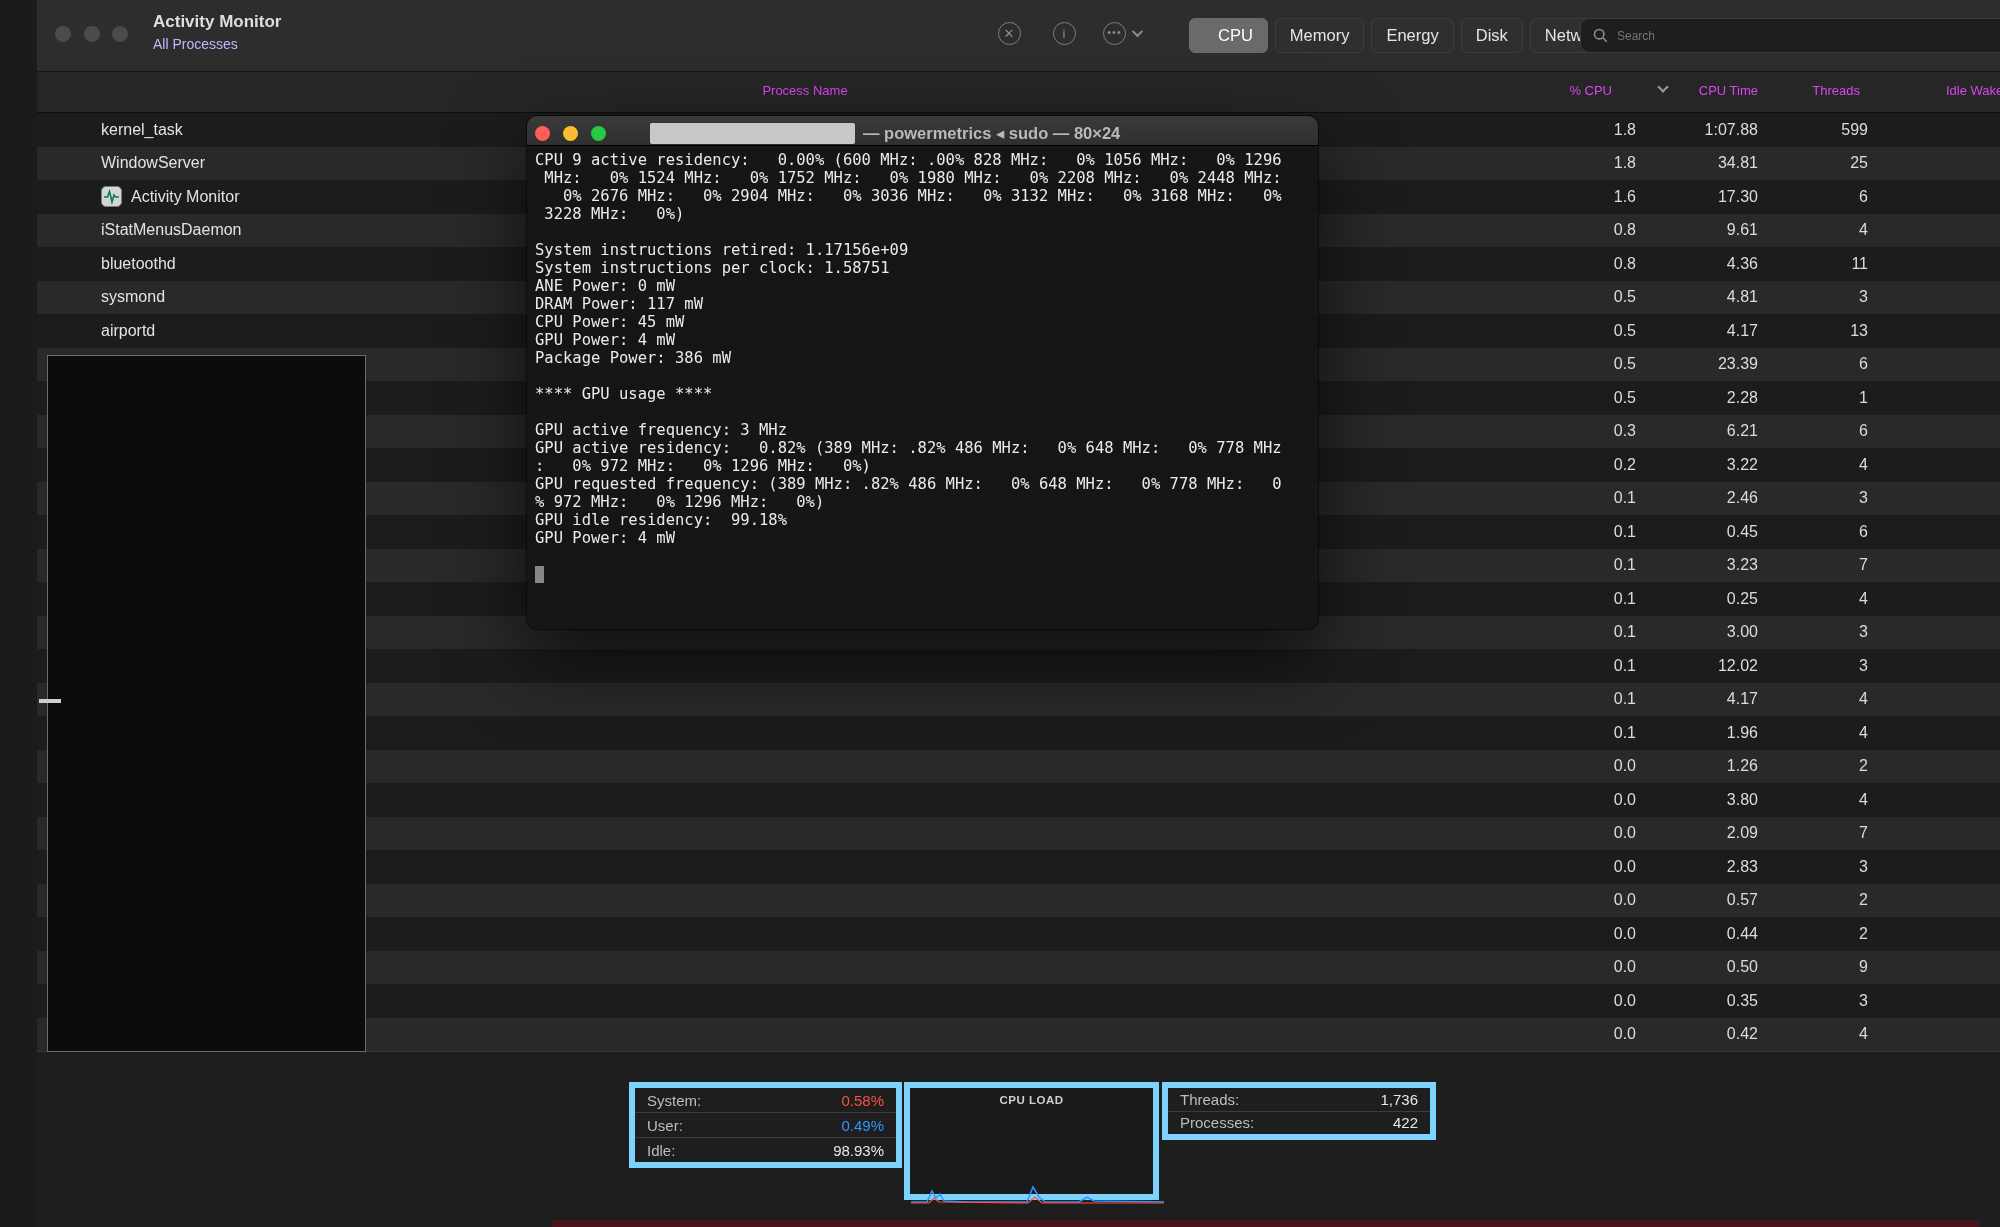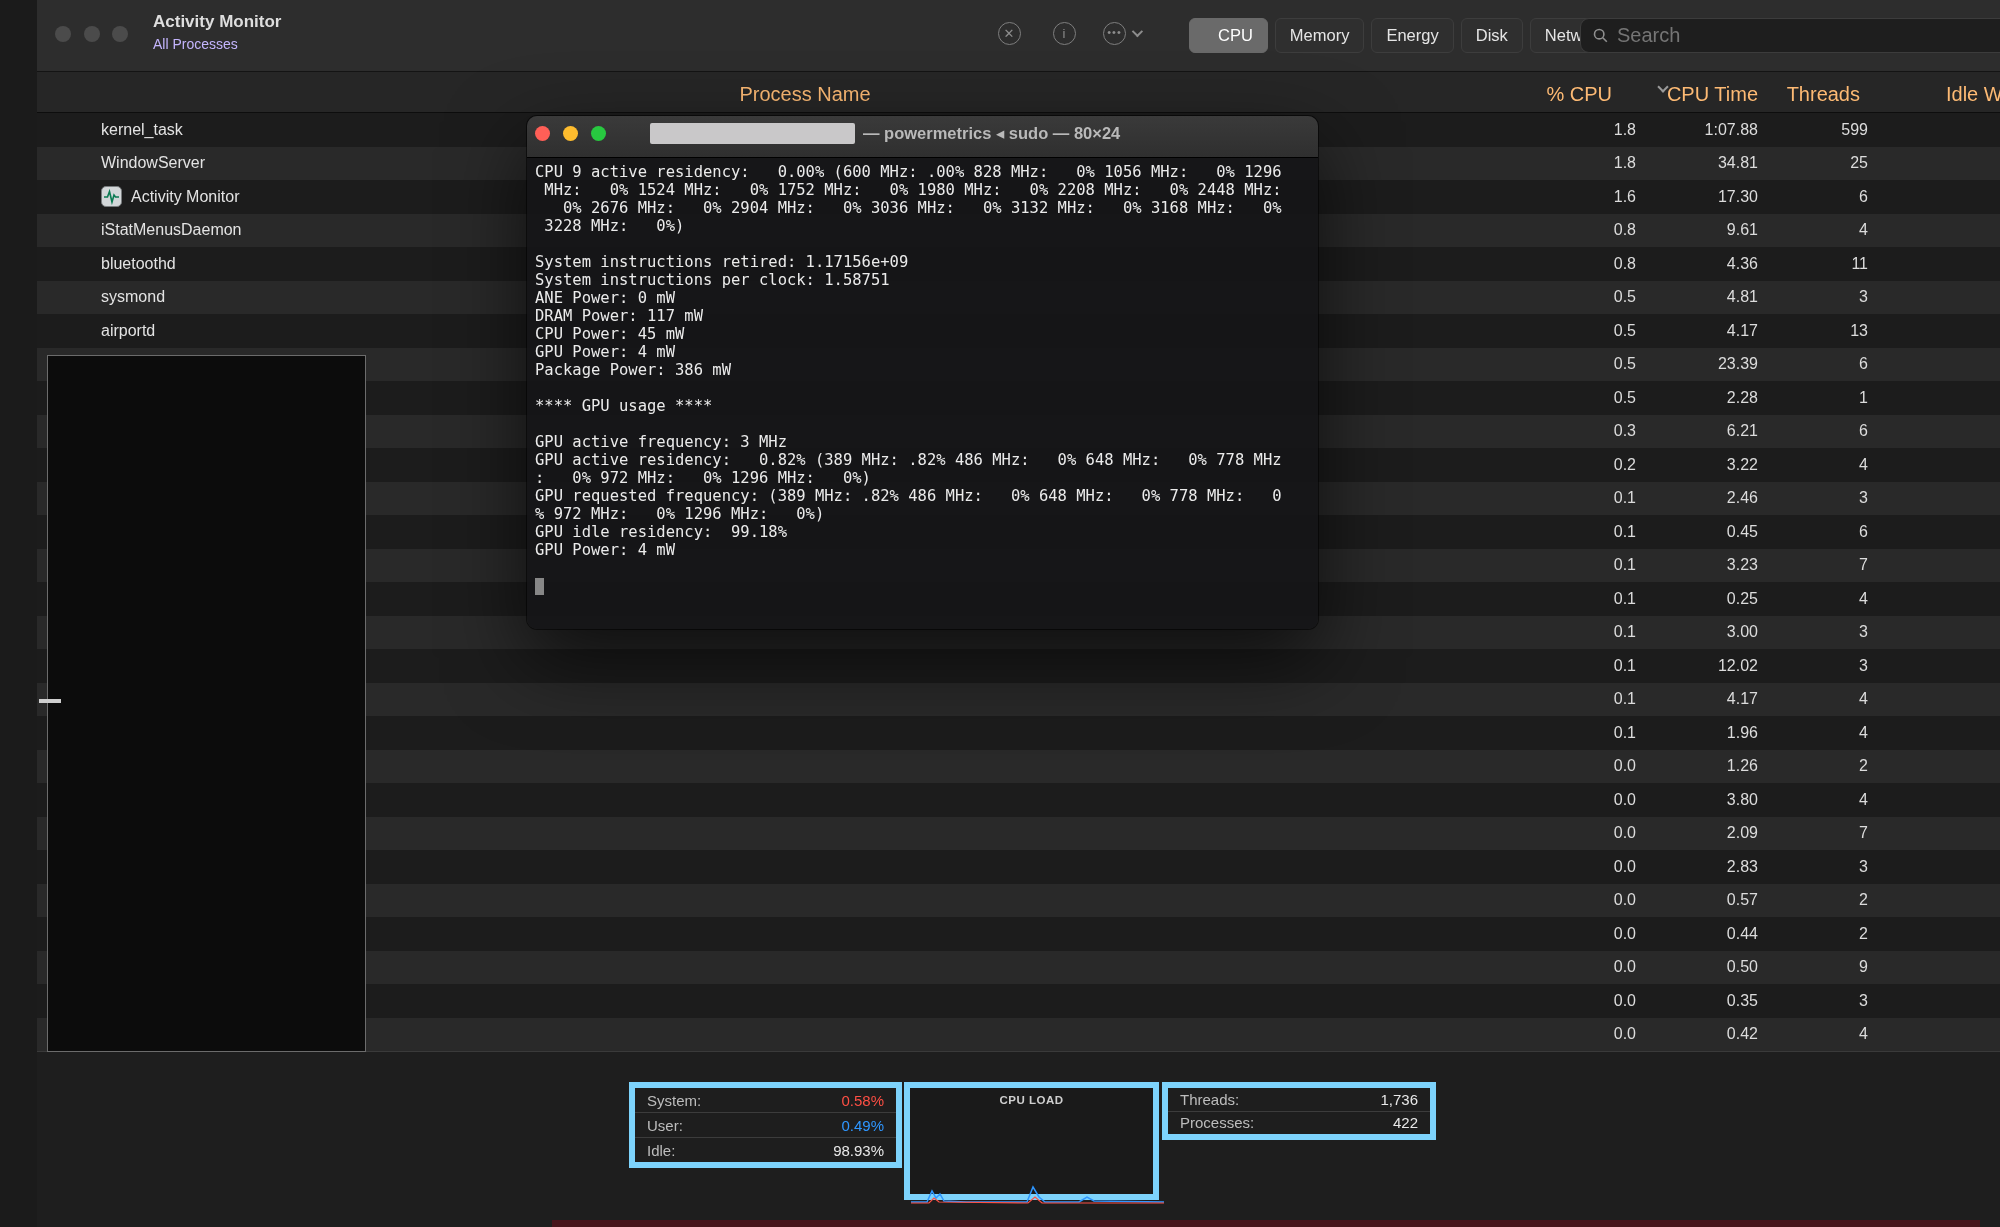--- a/index.html
+++ b/index.html
@@ -23,23 +23,23 @@
   .tb-circle { width:23px; height:23px; border:1.5px solid #7e7e7e; border-radius:50%; color:#8d8d8d; display:flex; align-items:center; justify-content:center; font-size:13px; line-height:1; }
   #btn-quit { left:959px; } #btn-info { left:1014px; } #btn-more { left:1066px; width:56px; justify-content:flex-start; gap:6px; }
   .dots { letter-spacing:1px; font-size:11px; transform:translateY(-1px); }
   .chev { width:8px; height:8px; border-right:2px solid #8d8d8d; border-bottom:2px solid #8d8d8d; transform:rotate(45deg) translateY(-2px); }
 
   #segments { position:absolute; left:1152px; top:18px; height:35px; display:flex; gap:7px; }
   .seg { display:flex; align-items:center; padding:0 14px; font-size:16.5px; color:#e5e5e5; background:#2f2f2f; border:1px solid #3d3d3d; border-radius:6px; }
   .seg.selected { background:#6a6a6a; border-color:#6a6a6a; color:#fff;padding-left:28px; }
 
   #searchbox { position:absolute; left:1543px; top:18px; width:450px; height:35px; border-radius:9px; background:#1e1e1e; border:1px solid #3c3c3c; display:flex; align-items:center; padding-left:12px; gap:9px; }
-  #searchbox input { background:transparent; border:none; outline:none; color:#8a8a8a; font-size:20px; width:360px; font-family:"Liberation Sans",sans-serif; }
-
-  .colhead { position:absolute; top:72px; left:0; right:0; height:41px; background:#262626; border-bottom:1px solid #0d0d0d; z-index:2; font-size:20px; color:#fdba74; }
+  #searchbox input { background:transparent; border:none; outline:none; color:#8a8a8a; font-size:12px; width:360px; font-family:"Liberation Sans",sans-serif; }
+
+  .colhead { position:absolute; top:72px; left:0; right:0; height:41px; background:#262626; border-bottom:1px solid #0d0d0d; z-index:2; font-size:13px; color:#d946ef; }
   .colhead span { position:absolute; top:11px; white-space:nowrap; }
   .ch-name { left:768px; transform:translateX(-50%); }
   .ch-cpu  { right:388px; }
   .ch-sort { position:absolute; left:1622px; top:15px; width:8px; height:8px; border-right:2px solid #9a9a9a; border-bottom:2px solid #9a9a9a; transform:rotate(45deg); }
   .ch-time { right:242px; }
   .ch-thr  { right:140px; }
   .ch-idle { left:1909px; }
 
   #proc-body { position:absolute; top:113px; left:0; right:0; z-index:1; }
   .proc-row { display:flex; height:33.5px; align-items:center; background:#1c1c1c; font-size:16px; color:#e3e3e3; }
@@ -68,21 +68,21 @@
   #cpu-graph { position:absolute; left:1px; top:21px; }
 
   .bottom-strip { position:absolute; left:552px; top:1220px; width:1428px; height:7px; background:#47141b; z-index:3; }
 
   
   #redact-names { position:absolute; left:10px; top:355px; width:319px; height:697px; background:#0c0c0c; border:1px solid #6c6c6c; z-index:4; }
   #redact-mark { position:absolute; left:2px; top:699px; width:22px; height:4px; background:#cfcfcf; z-index:5; }
 
   
   #terminal { position:absolute; left:527px; top:116px; width:791px; height:513px; border-radius:10px; background:rgba(22,22,24,0.97); box-shadow:0 30px 80px rgba(0,0,0,0.65), 0 0 0 1px rgba(0,0,0,0.55); overflow:hidden; z-index:20; }
-  .term-titlebar { position:relative; height:42px; background:linear-gradient(#3a3a3a,#2f2f2f); border-bottom:1px solid #000; }
+  .term-titlebar { position:relative; height:30px; background:linear-gradient(#3a3a3a,#2f2f2f); border-bottom:1px solid #000; }
   .term-tl { position:absolute; top:10px; width:15px; height:15px; border-radius:50%; }
   .term-tl.red { left:8px; background:#ff5f57; }
   .term-tl.yellow { left:36px; background:#febc2e; }
   .term-tl.green { left:64px; background:#28c840; }
   .term-redact { position:absolute; left:123px; top:7px; width:205px; height:21px; background:#c9c8c9; border-radius:2px; }
   .term-title { position:absolute; left:336px; top:8px; font-size:16.5px; font-weight:bold; color:#b9b9b9; white-space:nowrap; font-family:"Liberation Sans","DejaVu Sans",sans-serif; }
   .term-body { padding:5px 0 0 8px; }
   .term-body pre { font-family:"DejaVu Sans Mono", monospace; font-size:15.5px; line-height:18px; color:#ebebeb; white-space:pre; }
   .cursor { display:inline-block; width:9px; height:17px; background:#878787; vertical-align:text-bottom; }
 </style>

